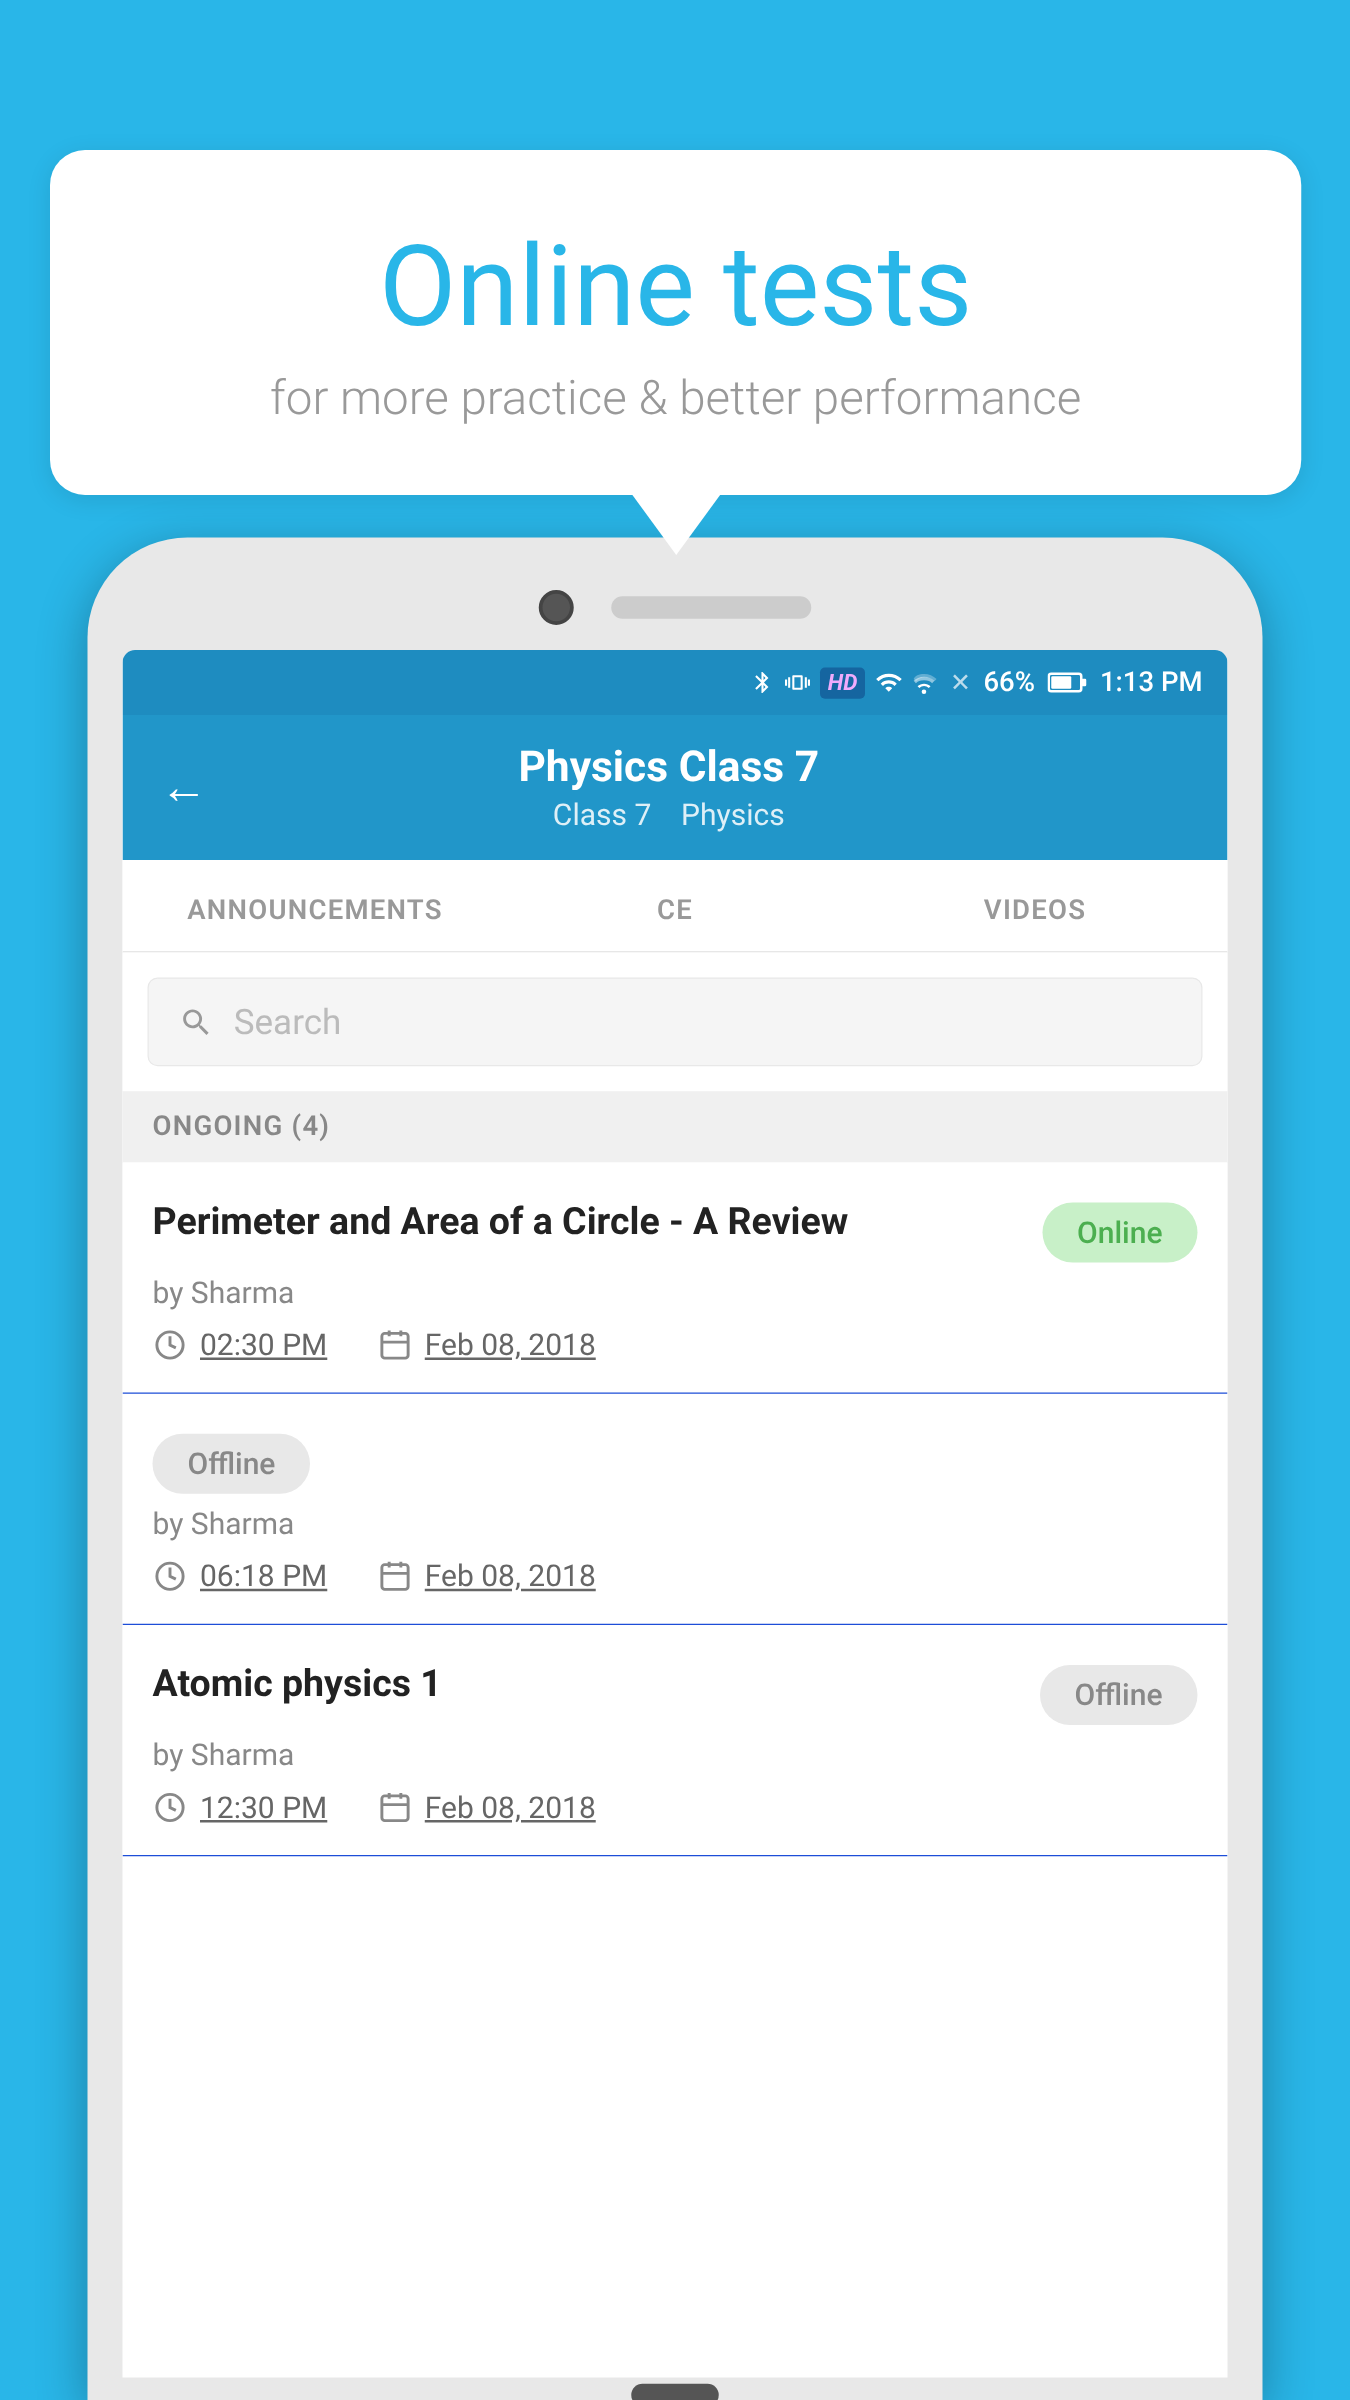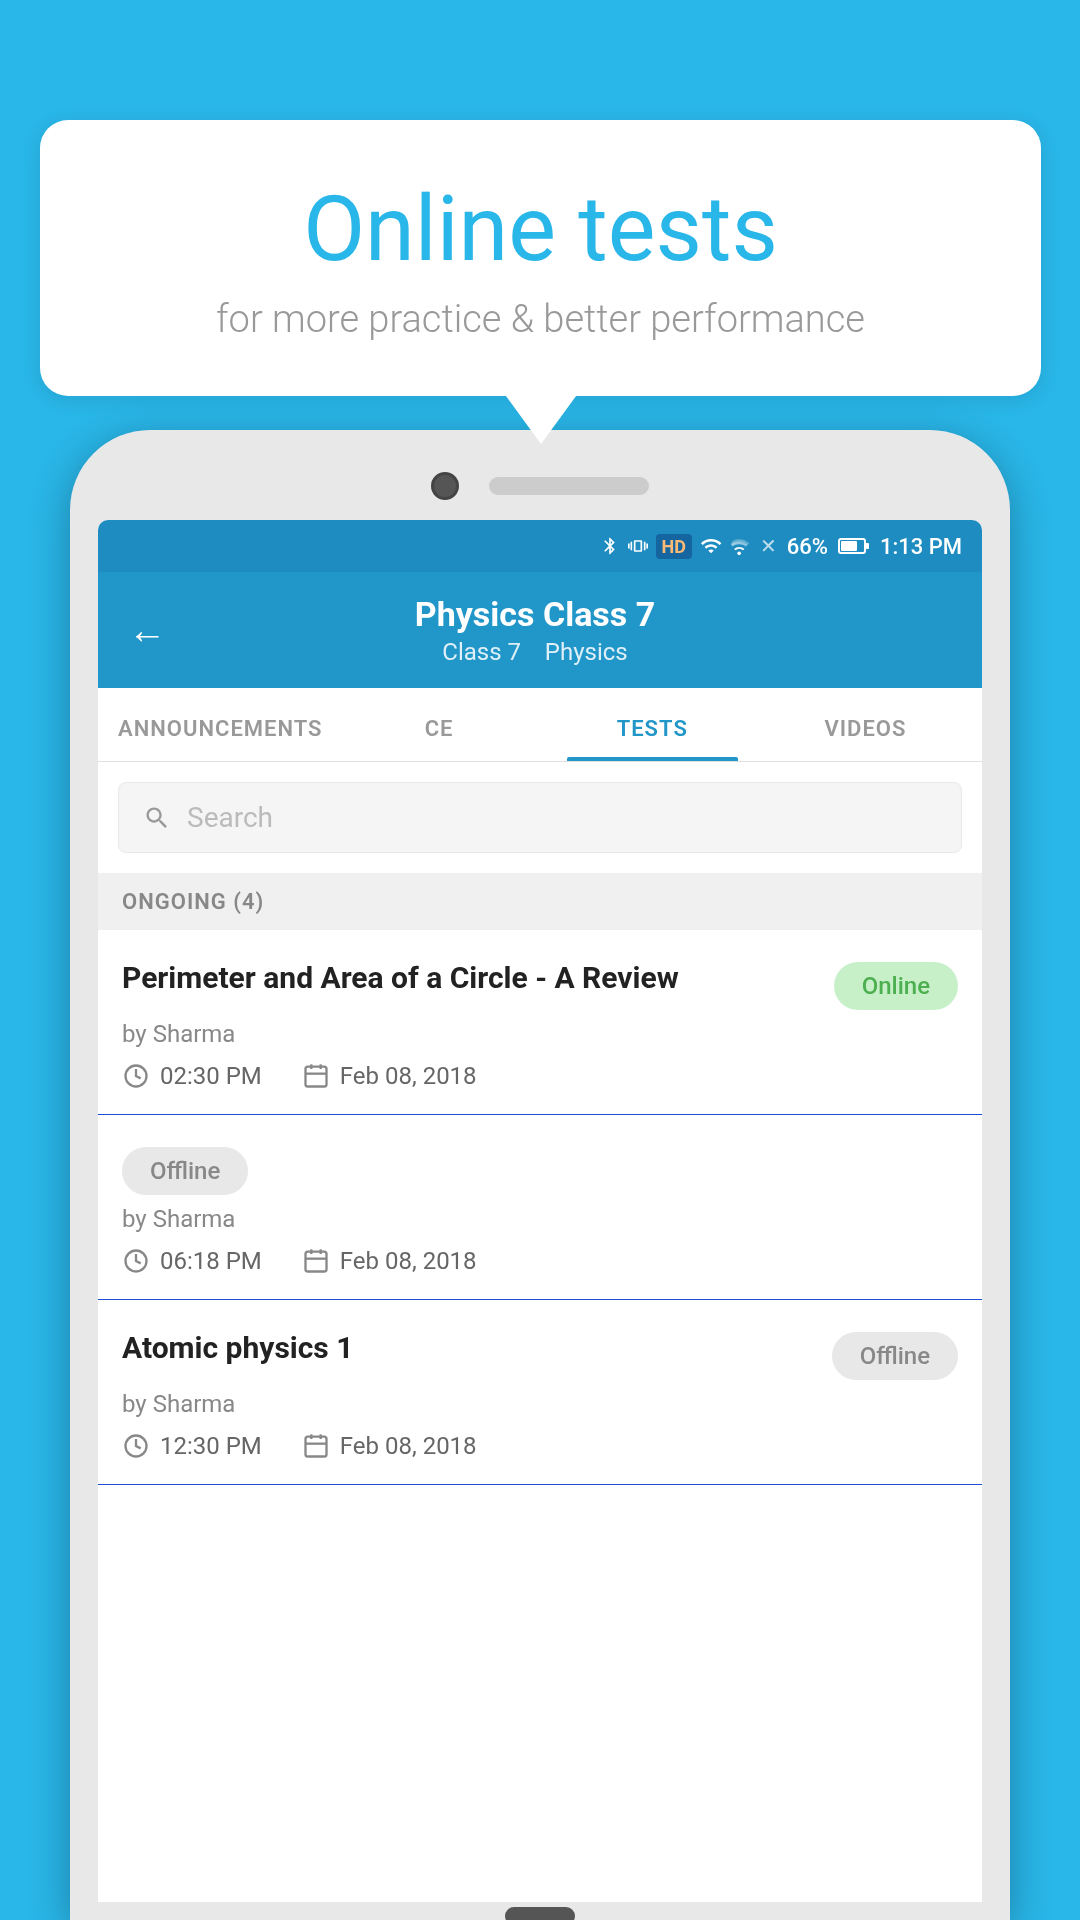--- a/index.html
+++ b/index.html
@@ -300,20 +300,21 @@
       align-items: center;
       gap: 40px;
     }
 
     .meta-item {
       display: flex;
       align-items: center;
       gap: 10px;
       font-size: 24px;
       color: #666;
+      text-decoration: underline;
     }
   </style>
 </head>
 <body>
 
 <div class="speech-bubble-container">
   <div class="speech-bubble">
     <div class="bubble-title">Online tests</div>
     <div class="bubble-subtitle">for more practice &amp; better performance</div>
   </div>
@@ -336,21 +337,21 @@
         <div class="status-icons">
 
           <svg width="20" height="20" viewBox="0 0 24 24" fill="white">
               <path d="M17.71 7.71L12 2h-1v7.59L6.41 5 5 6.41 10.59 12 5 17.59 6.41 19 11 14.41V22h1l5.71-5.71-4.3-4.29 4.3-4.29zM13 5.83l1.88 1.88L13 9.59V5.83zm1.88 10.46L13 18.17v-3.76l1.88 1.88z"></path>
             </svg>
 
           <svg width="20" height="20" viewBox="0 0 24 24" fill="white">
               <path d="M0 15h2V9H0v6zm3 2h2V7H3v10zm19-8v6h2V9h-2zm-3 8h2V7h-2v10zM16 5H8c-.55 0-1 .45-1 1v12c0 .55.45 1 1 1h8c.55 0 1-.45 1-1V6c0-.55-.45-1-1-1zm-1 12H9V7h6v10z"></path>
             </svg>
 
-          <span style="font-size:18px;font-weight:700;color:#fdba74;background:#1565a0;padding:2px 6px;border-radius:4px;">HD</span>
+          <span style="font-size:18px;font-weight:700;color:#f0abfc;background:#1565a0;padding:2px 6px;border-radius:4px;font-style:italic;">HD</span>
 
           <svg width="22" height="22" viewBox="0 0 24 24" fill="white">
               <path d="M1 9l2 2c5.07-5.07 13.31-5.07 18.38 0l2-2C16.93 2.93 7.08 2.93 1 9zm8 8l3 3 3-3c-1.65-1.66-4.34-1.66-6 0zm-4-4l2 2c2.76-2.76 7.24-2.76 10 0l2-2C15.14 9.14 8.87 9.14 5 13z"></path>
             </svg>
 
           <svg width="22" height="22" viewBox="0 0 24 24" fill="white">
               <path d="M1 9l2 2c2.36-2.36 5.22-3.56 8.09-3.56s5.73 1.2 8.09 3.56L21 9C18.16 6.16 14.22 4.5 10.09 4.5S1.84 6.16 1 9z" opacity=".3"></path>
               <path d="M17.09 12.56l2-2C17.12 8.59 13.69 7 10.09 7S2.98 8.59 1 10.56l2 2c1.5-1.5 3.55-2.5 7.09-2.5s5.59 1 7.09 2.5z" opacity=".5"></path>
               <path d="M10.09 13c-2.19 0-4.17.83-5.66 2.19L6 16.76c1.11-1.11 2.66-1.76 4.09-1.76s2.98.65 4.09 1.76l1.57-1.57C14.26 13.83 12.28 13 10.09 13z"></path>
               <circle cx="10" cy="20" r="2"></circle>
@@ -377,21 +378,20 @@
             &nbsp;&nbsp;
             <span>Physics</span>
           </div>
         </div>
         <div style="width:48px;"></div>
       </div>
 
       <div class="tabs-bar">
         <div class="tab-item">ANNOUNCEMENTS</div>
         <div class="tab-item">CE</div>
-        <div class="tab-item active">TESTS</div>
         <div class="tab-item">VIDEOS</div>
       </div>
 
       <div class="search-container">
         <div class="search-input-wrap">
           <svg width="28" height="28" viewBox="0 0 24 24" fill="#999">
             <path d="M15.5 14h-.79l-.28-.27C15.41 12.59 16 11.11 16 9.5 16 5.91 13.09 3 9.5 3S3 5.91 3 9.5 5.91 16 9.5 16c1.61 0 3.09-.59 4.23-1.57l.27.28v.79l5 4.99L20.49 19l-4.99-5zm-6 0C7.01 14 5 11.99 5 9.5S7.01 5 9.5 5 14 7.01 14 9.5 11.99 14 9.5 14z"></path>
           </svg>
           <span class="search-input-text">Search</span>
         </div>

